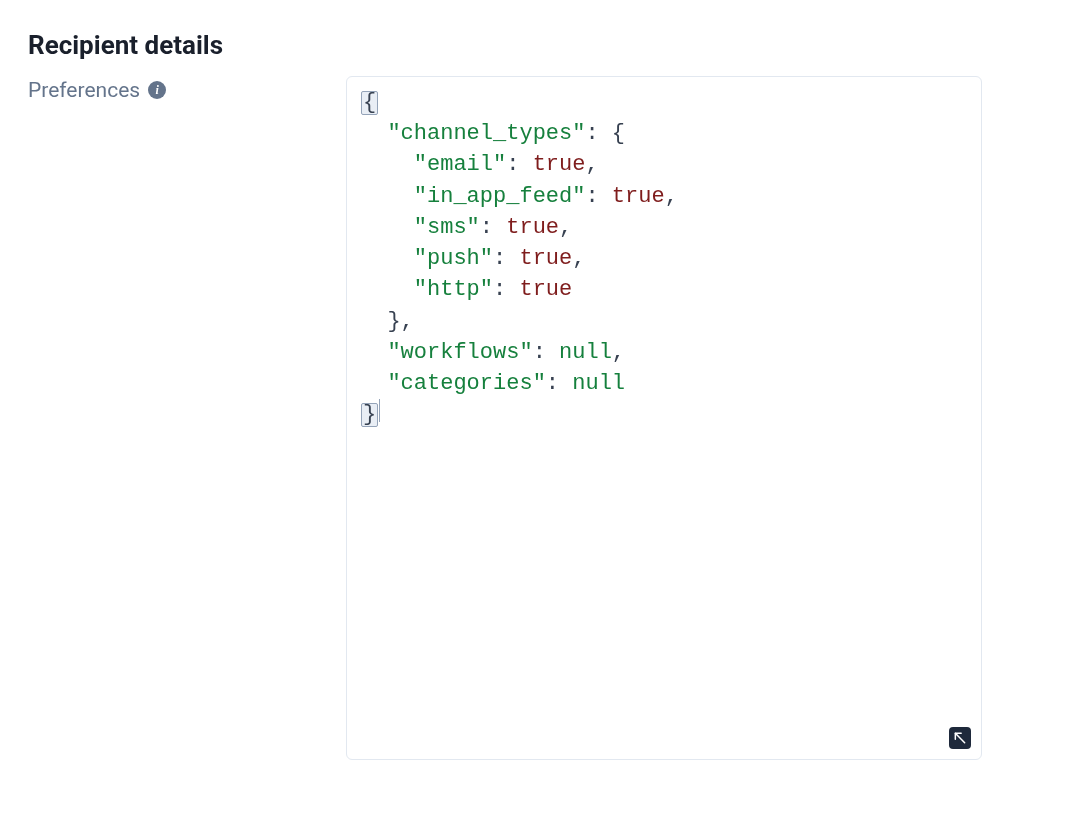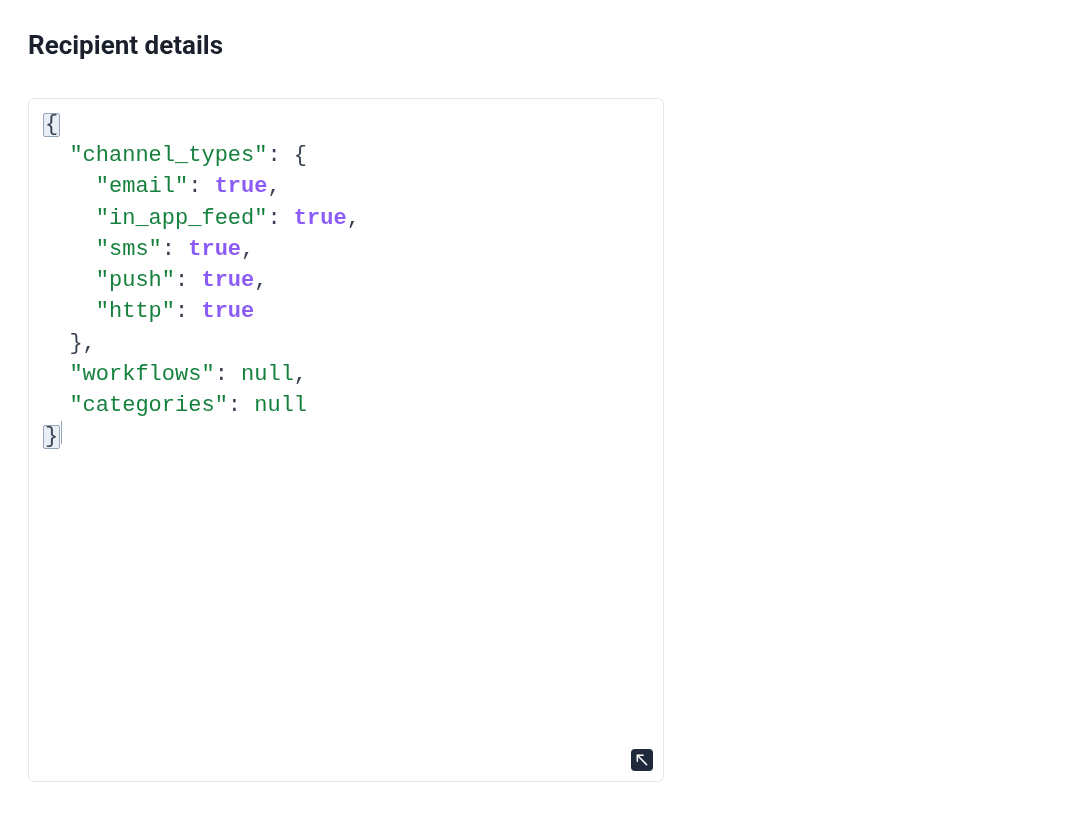--- a/index.html
+++ b/index.html
@@ -7,21 +7,21 @@
       font-family: -apple-system, BlinkMacSystemFont, "Segoe UI", Roboto, Helvetica, Arial, sans-serif;
       background: #ffffff;
       padding: 30px 28px;
       width: 1080px;
       color: #1a202c;
     }
     .section-title {
       font-size: 26px;
       font-weight: 700;
       color: #1a202c;
-      margin-bottom: 38px;
+      margin-bottom: 16px;
     }
     .row {
       display: flex;
       align-items: flex-start;
     }
     .label-col {
       width: 318px;
       flex-shrink: 0;
       display: flex;
       align-items: center;
@@ -60,21 +60,21 @@
       overflow: hidden;
     }
     pre.code {
       font-family: "SFMono-Regular", Consolas, "Liberation Mono", Menlo, Courier, monospace;
       font-size: 22px;
       line-height: 1.42;
       white-space: pre;
       color: #374151;
     }
     .tok-key   { color: #16803d; }   
-    .tok-bool  { color: #8b5cf6; font-weight: bold; }   
+    .tok-bool  { color: #7f1d1d; }   
     .tok-null  { color: #15803d; }   
     .tok-punc  { color: #374151; }
     .hl-brace {
       display: inline-block;
       background: #e9eef5;
       border: 1px solid #94a3b8;
       border-radius: 2px;
       padding: 0 1px;
       line-height: 1;
       color: #374151;
@@ -101,20 +101,24 @@
       color: #ffffff;
     }
     .resize-handle svg { width: 14px; height: 14px; }
   </style>
 </head>
 <body>
 
 <h2 class="section-title">Recipient details</h2>
 
 <div class="row">
+  <div class="label-col">
+    <span class="label-text">Preferences</span>
+    <span class="info-icon">i</span>
+  </div>
 
   <div class="code-box">
     <pre class="code" id="code"><span class="hl-brace">{</span>
   <span class="tok-key">"channel_types"</span><span class="tok-punc">: </span><span class="tok-punc">{</span>
     <span class="tok-key">"email"</span><span class="tok-punc">: </span><span class="tok-bool">true</span><span class="tok-punc">,</span>
     <span class="tok-key">"in_app_feed"</span><span class="tok-punc">: </span><span class="tok-bool">true</span><span class="tok-punc">,</span>
     <span class="tok-key">"sms"</span><span class="tok-punc">: </span><span class="tok-bool">true</span><span class="tok-punc">,</span>
     <span class="tok-key">"push"</span><span class="tok-punc">: </span><span class="tok-bool">true</span><span class="tok-punc">,</span>
     <span class="tok-key">"http"</span><span class="tok-punc">: </span><span class="tok-bool">true</span>
   <span class="tok-punc">},</span>

